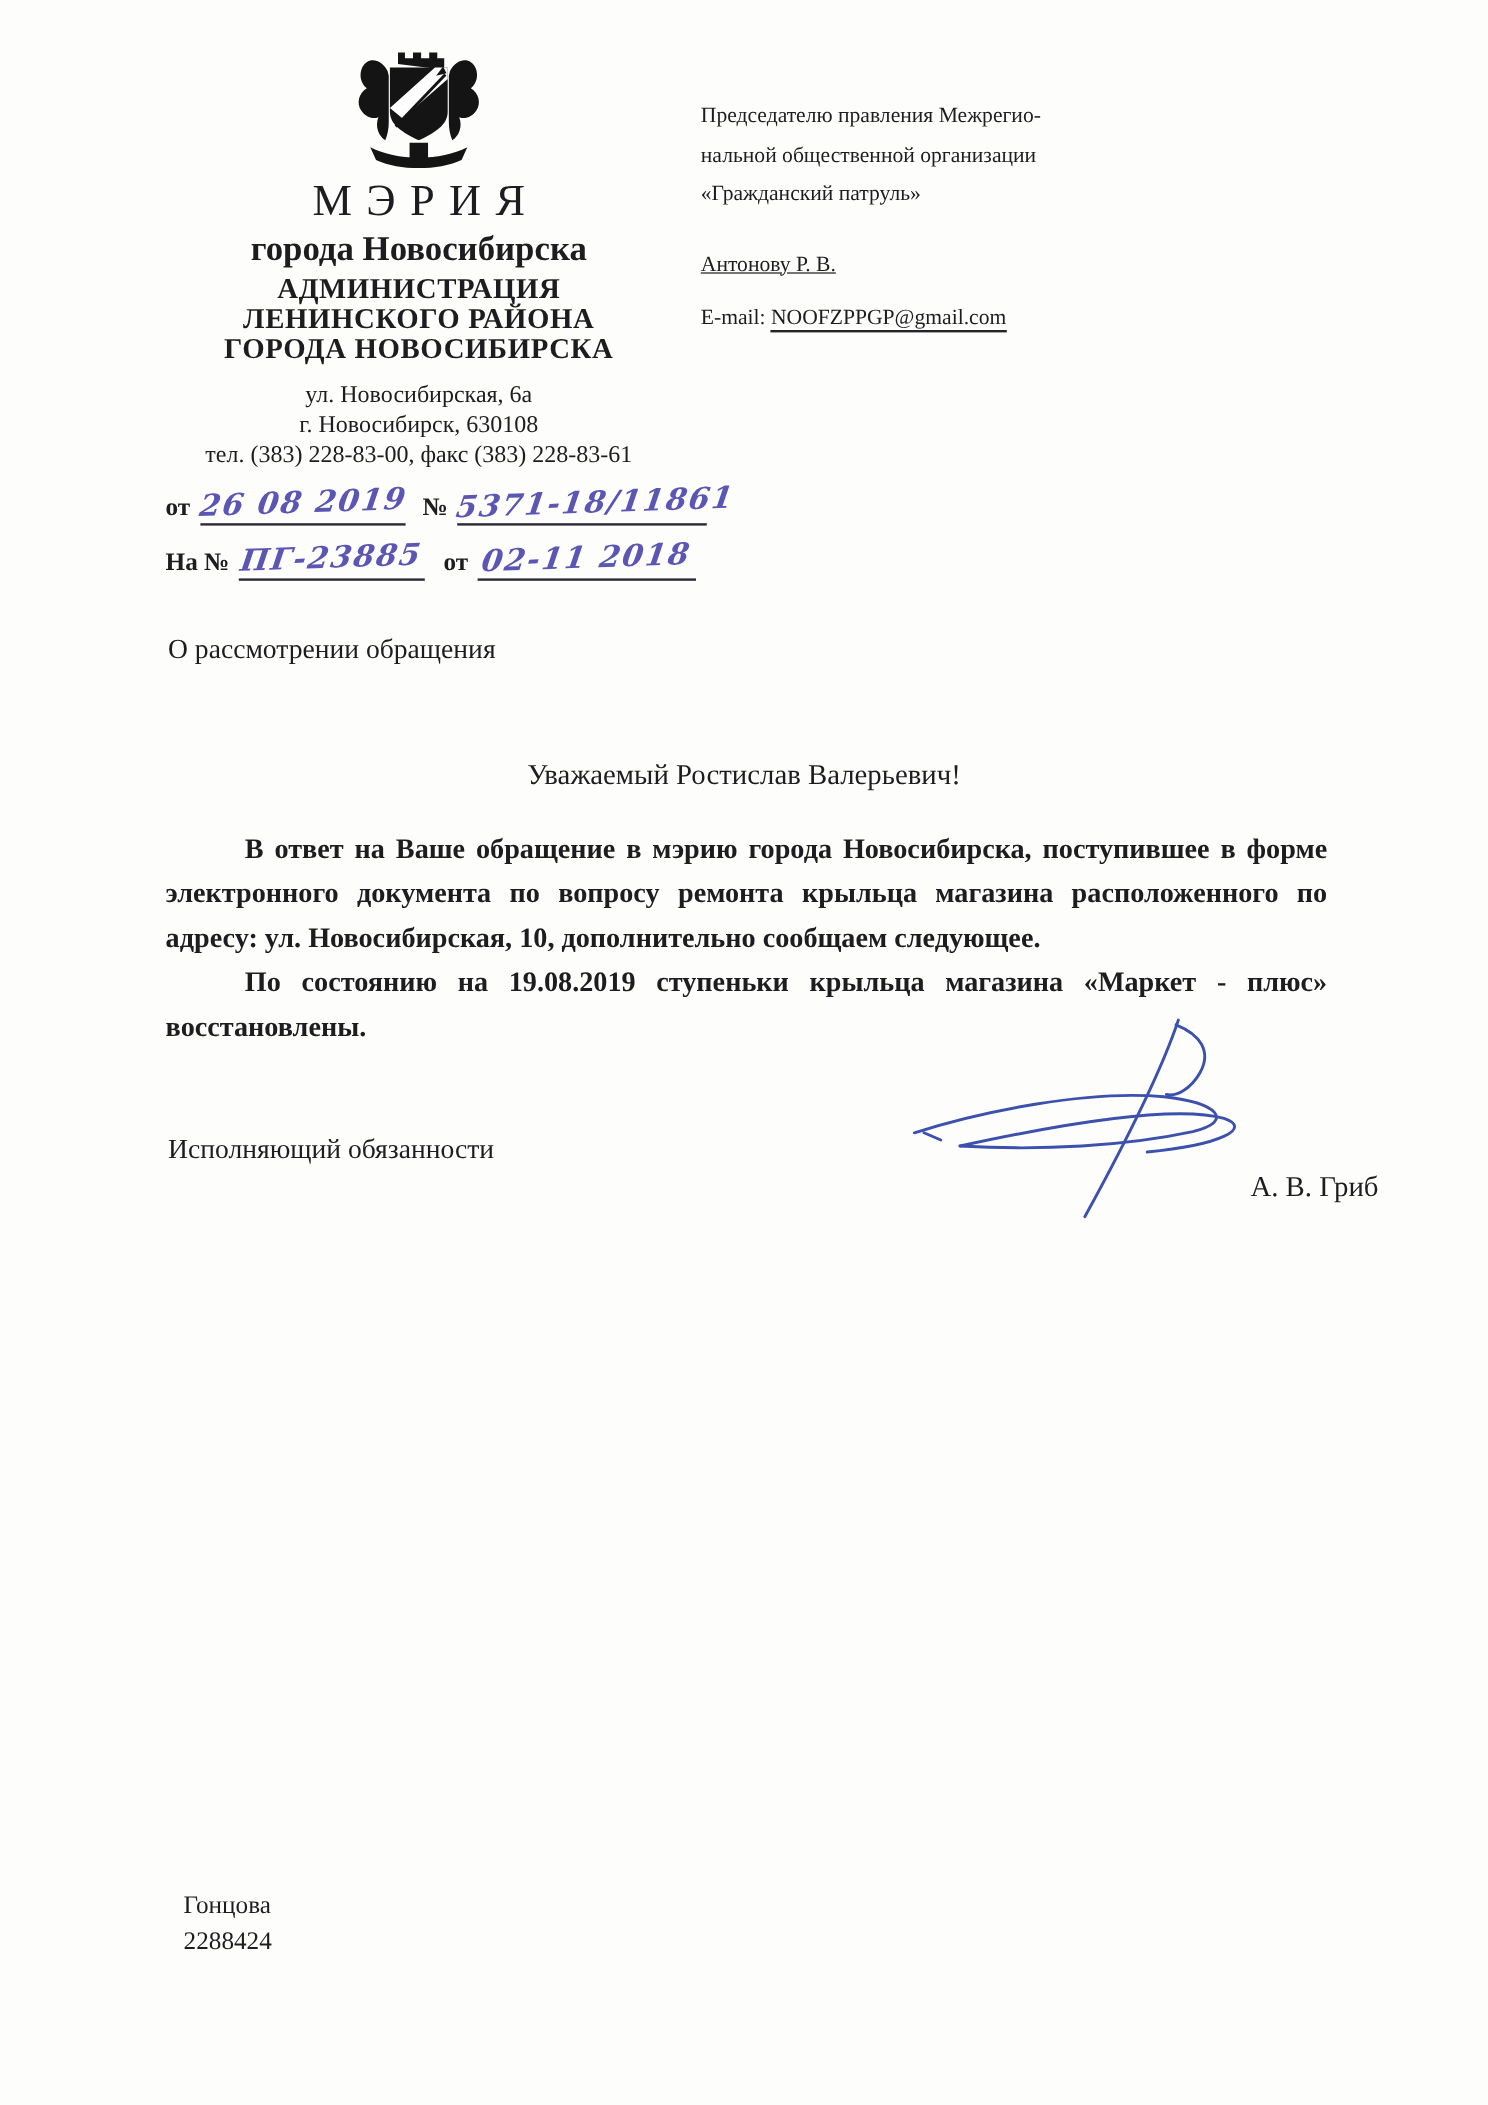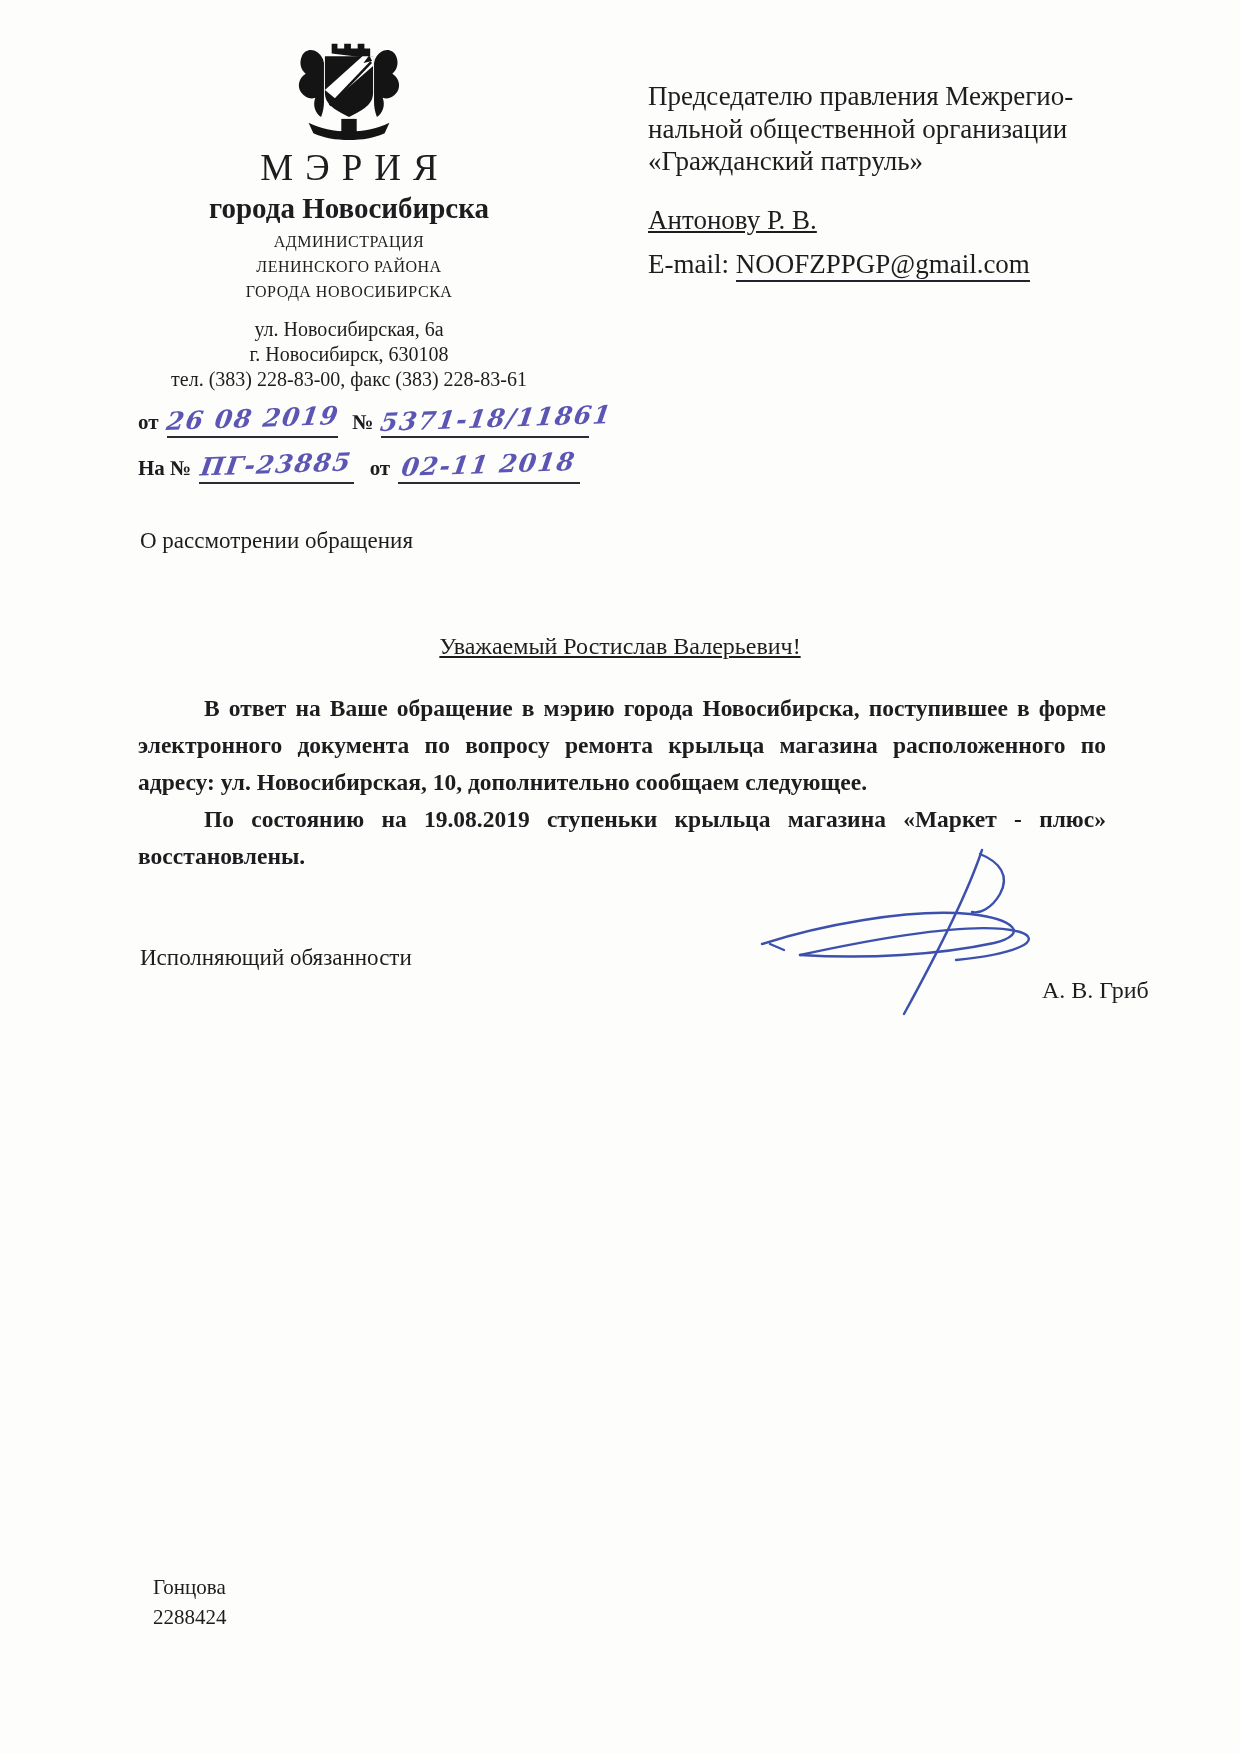--- a/index.html
+++ b/index.html
@@ -7,21 +7,21 @@
     position:relative; width:1240px; height:1754px;
     background:#fdfdfb; overflow:hidden;
     font-family:"Liberation Serif", serif; color:#1d1d20;
   }
 
   
   .letterhead { position:absolute; left:118px; top:38px; width:462px; text-align:center; }
   .crest { width:118px; height:104px; margin:0 auto 4px auto; display:block; }
   .org-title1 { font-size:37px; font-weight:normal; letter-spacing:12px; margin-top:2px; text-indent:12px; }
   .org-title2 { font-size:29px; font-weight:bold; margin-top:3px; }
-  .org-sub    { font-size:16px; line-height:25px; margin-top:4px; letter-spacing:0.5px; }
+  .org-sub    { font-size:24px; line-height:25px; margin-top:4px; letter-spacing:0.5px;font-weight:bold; }
   .addr       { font-size:20px; line-height:25px; margin-top:13px; }
 
   .ref-rows { margin-top:8px; text-align:left; padding-left:20px; font-size:21px;font-weight:bold; }
   .ref-row  { display:flex; align-items:flex-end; margin-top:12px; }
   .ref-label{ white-space:nowrap; padding:0 8px 3px 0; }
   .blank {
     display:inline-block; border-bottom:2px solid #2b2b36;
     text-align:center; height:32px; vertical-align:bottom;
   }
   .b-date   { width:188px; }
@@ -29,28 +29,28 @@
   .b-reply  { width:158px; }
   .b-rdate  { width:186px; }
   .hand {
     font-family:"DejaVu Serif", serif; font-style:italic;
     color:#5b55b4; font-size:25px; letter-spacing:1.5px;
     display:inline-block; transform:skewX(-10deg) rotate(-2deg);
     white-space:nowrap; line-height:30px;
   }
 
   
-  .recipient { position:absolute; left:648px; top:80px; width:450px; font-size:27px; line-height:32.5px; }
+  .recipient { position:absolute; left:584px; top:80px; width:450px; font-size:18px; line-height:32.5px; }
   .recipient-name  { margin-top:26px;text-decoration:underline; }
   .recipient-email { margin-top:12px; }
   .email-underline { border-bottom:2px solid #23232c; padding-bottom:1px; }
 
   
   .subject    { position:absolute; left:140px; top:528px; font-size:23px; }
-  .salutation { position:absolute; left:0; top:633px; width:1240px; text-align:center; font-size:24px;text-decoration:underline; }
+  .salutation { position:absolute; left:0; top:633px; width:1240px; text-align:center; font-size:24px; }
   .body-text  { position:absolute; left:138px; top:690px; width:968px;
                 font-size:23.5px; line-height:37px; text-align:justify;font-weight:bold; }
   .body-text p { margin:0; text-indent:66px; }
 
   
   .sig-block { position:absolute; left:140px; top:940px; font-size:23px; line-height:35px; }
   .sig-name  { position:absolute; left:1042px; top:977px; font-size:24px; white-space:nowrap; }
   .signature-svg { position:absolute; left:748px; top:842px; width:336px; height:178px; }
 
   

